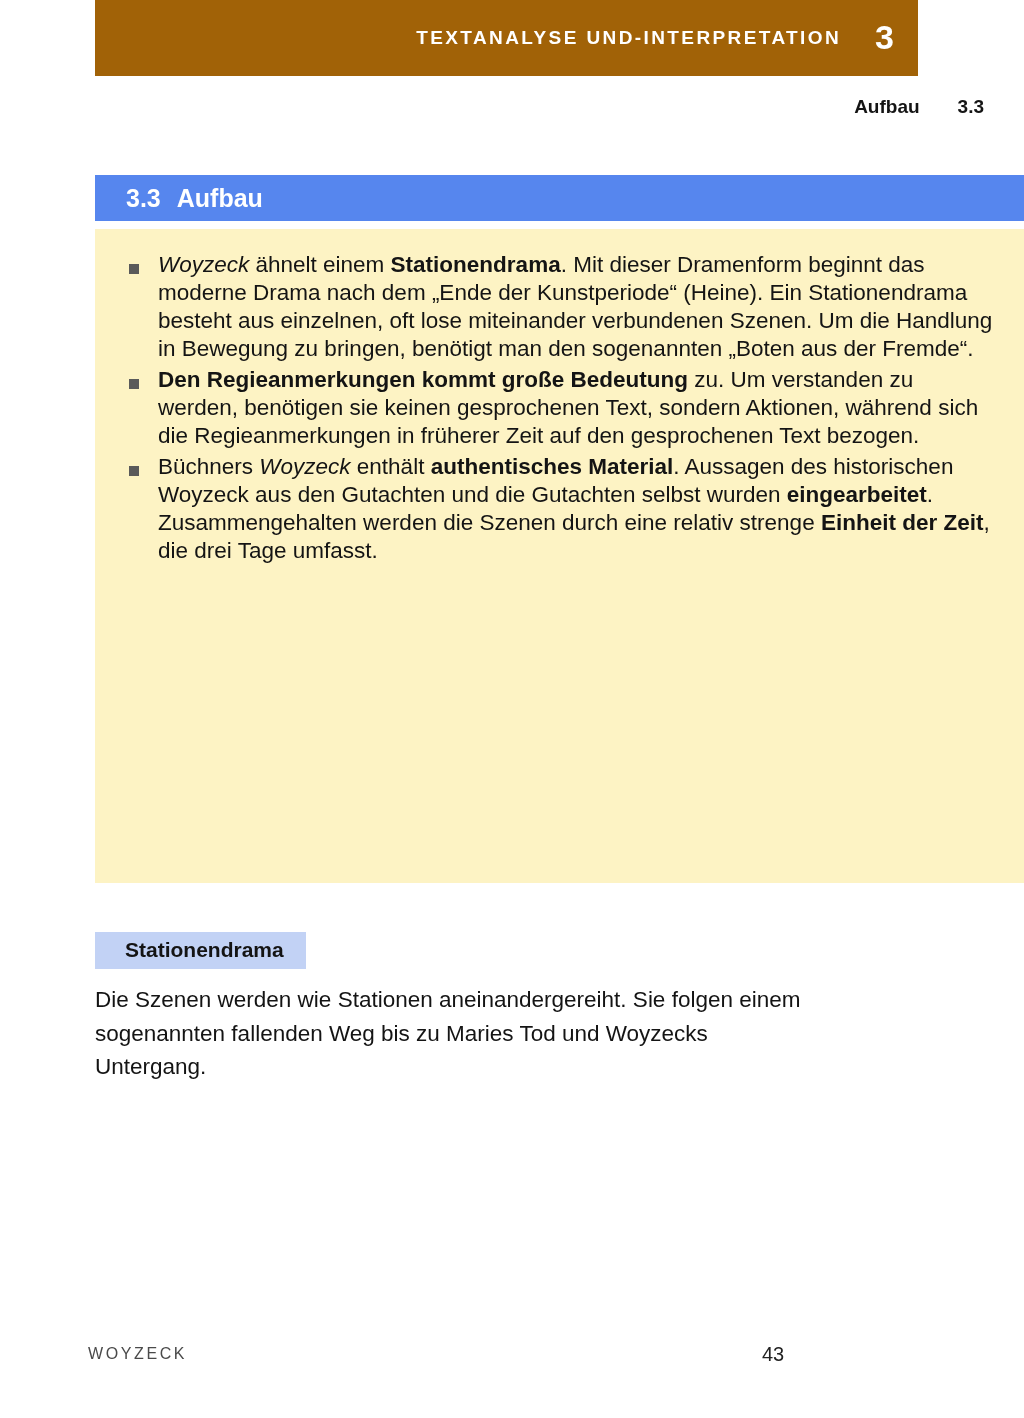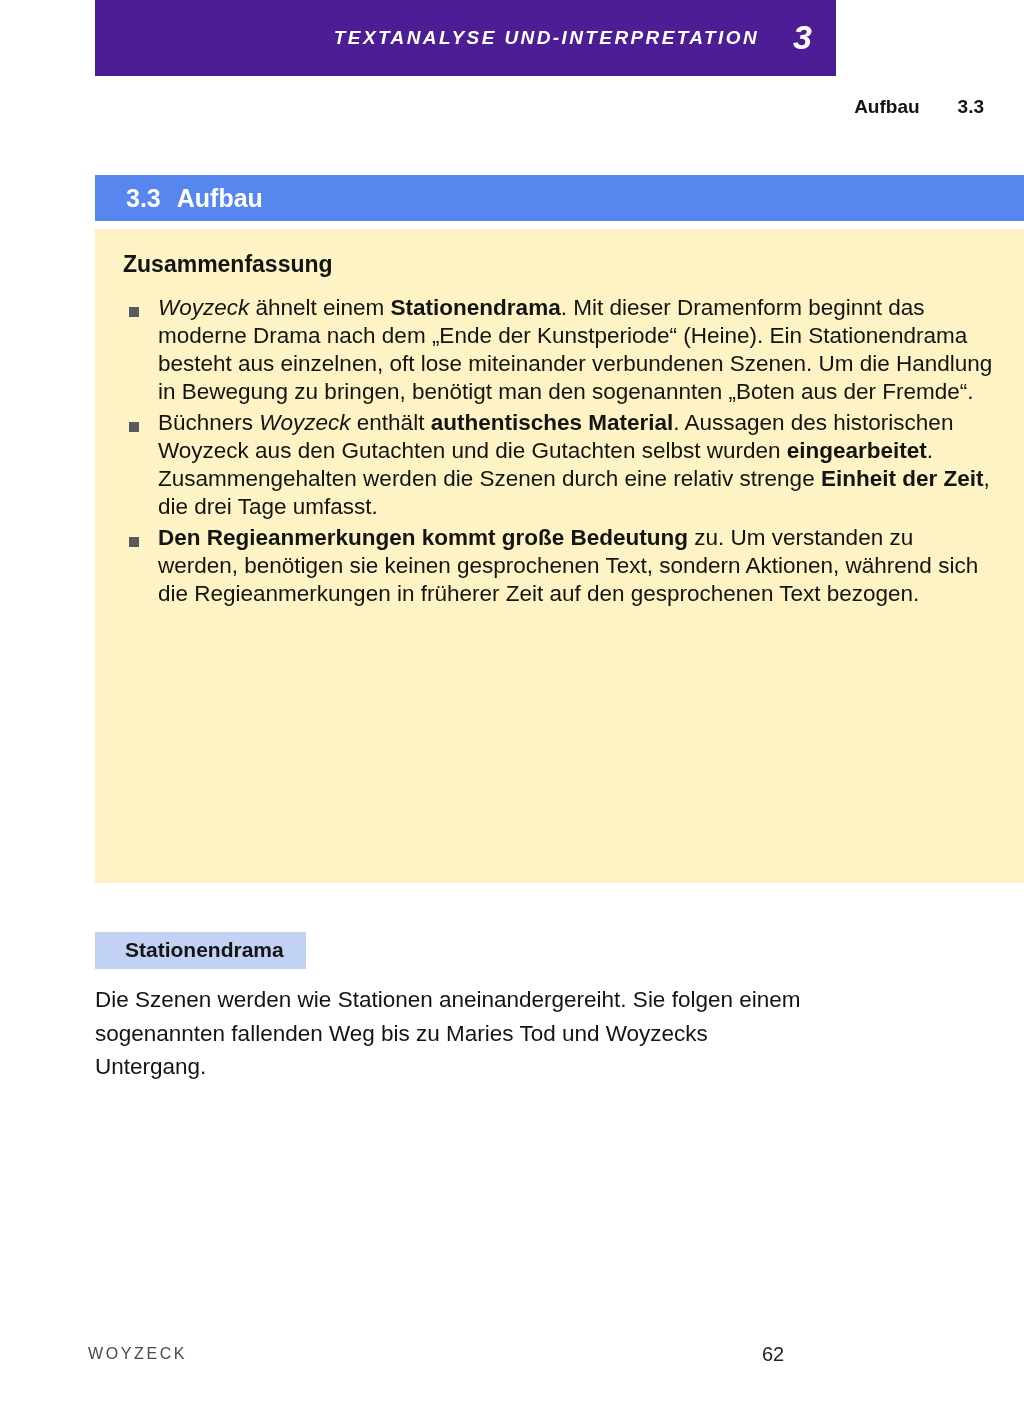--- a/index.html
+++ b/index.html
@@ -14,29 +14,28 @@
     font-family: "Liberation Sans", sans-serif;
     color: #1a1a1a;
     overflow: hidden;
   }
 
   
   .chapter-banner {
     position: absolute;
     left: 95px;
     top: 0;
-    width: 741px;
+    width: 823px;
     height: 76px;
-    background: #4c1d95;
+    background: #a16207;
     display: flex;
     align-items: center;
     justify-content: flex-end;
     box-sizing: border-box;
     padding-right: 24px;
-    font-style: italic;
   }
   .chapter-banner-title {
     color: #ffffff;
     font-size: 19px;
     font-weight: bold;
     letter-spacing: 2.4px;
     white-space: nowrap;
   }
   .chapter-banner-number {
     color: #ffffff;
@@ -189,38 +188,37 @@
   <span>Aufbau</span>
   <span class="running-head-section-number">3.3</span>
 </div>
 
 <div class="section-bar">
   <span class="section-bar-number">3.3</span>
   <span class="section-bar-title">Aufbau</span>
 </div>
 
 <div class="summary-box">
-  <h2 class="summary-title">Zusammenfassung</h2>
   <ul class="summary-list">
     <li class="summary-item">
       <span class="bullet-square"></span>
       <span><i>Woyzeck</i> ähnelt einem <b>Stationendrama</b>. Mit dieser Dramenform beginnt das moderne Drama nach dem „Ende der Kunstperiode“ (Heine). Ein Stationendrama besteht aus einzelnen, oft lose miteinander verbundenen Szenen. Um die Handlung in Bewegung zu bringen, benötigt man den sogenannten „Boten aus der Fremde“.</span>
     </li>
     <li class="summary-item">
       <span class="bullet-square"></span>
-      <span>Büchners <i>Woyzeck</i> enthält <b>authentisches Material</b>. Aussagen des historischen Woyzeck aus den Gutachten und die Gutachten selbst wurden <b>eingearbeitet</b>. Zusammengehalten werden die Szenen durch eine relativ strenge <b>Einheit der Zeit</b>, die drei Tage umfasst.</span>
+      <span><b>Den Regieanmerkungen kommt große Bedeutung</b> zu. Um verstanden zu werden, benötigen sie keinen gesprochenen Text, sondern Aktionen, während sich die Regieanmerkungen in früherer Zeit auf den gesprochenen Text bezogen.</span>
     </li>
     <li class="summary-item">
       <span class="bullet-square"></span>
-      <span><b>Den Regieanmerkungen kommt große Bedeutung</b> zu. Um verstanden zu werden, benötigen sie keinen gesprochenen Text, sondern Aktionen, während sich die Regieanmerkungen in früherer Zeit auf den gesprochenen Text bezogen.</span>
+      <span>Büchners <i>Woyzeck</i> enthält <b>authentisches Material</b>. Aussagen des historischen Woyzeck aus den Gutachten und die Gutachten selbst wurden <b>eingearbeitet</b>. Zusammengehalten werden die Szenen durch eine relativ strenge <b>Einheit der Zeit</b>, die drei Tage umfasst.</span>
     </li>
   </ul>
 </div>
 
 <div class="term-block">
   <div class="term-label">Stationendrama</div>
   <div class="term-text">Die Szenen werden wie <b>Stationen</b> aneinandergereiht. Sie folgen einem <b>sogenannten fallenden Weg</b> bis zu Maries Tod und Woyzecks Untergang.</div>
 </div>
 
 <div class="footer">
   <span class="footer-book-title">WOYZECK</span>
-  <span class="footer-page-number">62</span>
+  <span class="footer-page-number">43</span>
 </div>
 
 </body></html>

